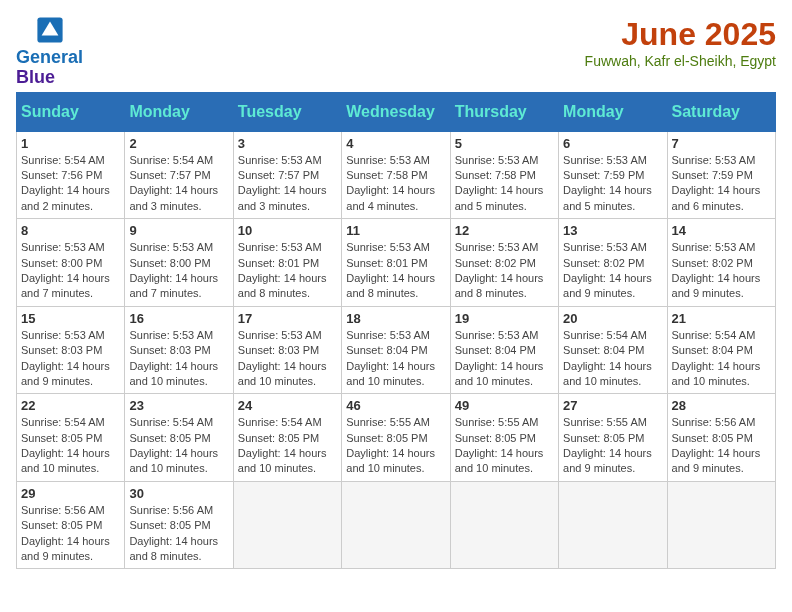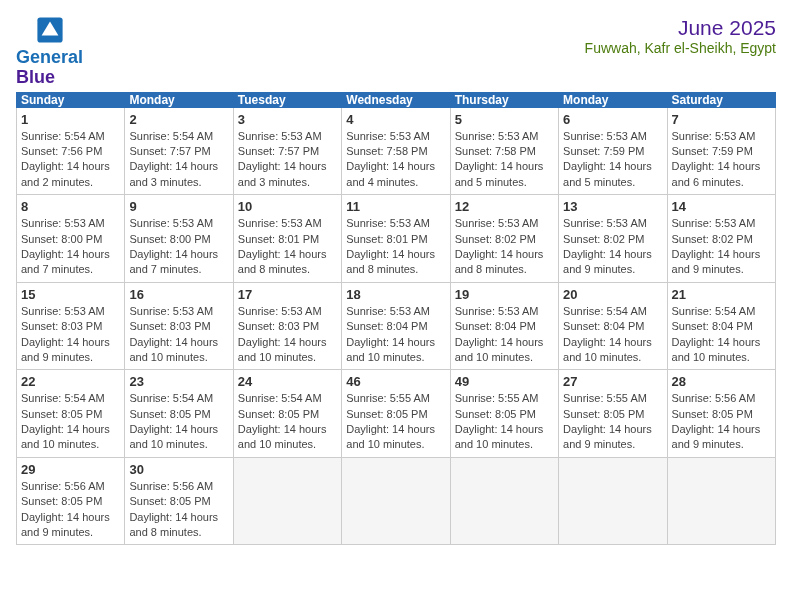--- a/index.html
+++ b/index.html
@@ -32,39 +32,39 @@
       color: #1a6eb5;
     }
     .logo-icon {
       width: 28px;
       height: 28px;
     }
     .title-area {
       text-align: right;
     }
     .cal-title {
-      font-size: 21px;
-      font-weight: normal;
-      color: #4c1d95;
+      font-size: 32px;
+      font-weight: bold;
+      color: #c2410c;
     }
     .cal-subtitle {
       font-size: 14px;
       color: #4d7c0f;
     }
     table {
       width: 100%;
       border-collapse: collapse;
       table-layout: fixed;
     }
     th {
       background: #2a6db5;
-      color: #ffffff;
-      font-size: 12px;
+      color: #5eead4;
+      font-size: 16px;
       font-weight: bold;
-      padding: 0 4px;
+      padding: 10px 4px;
       text-align: left;
       border: 1px solid #2a6db5;
     }
     td {
       border: 1px solid #ccc;
       vertical-align: top;
       padding: 4px;
       font-size: 9.5px;
       color: #333;
       background: #fff;

